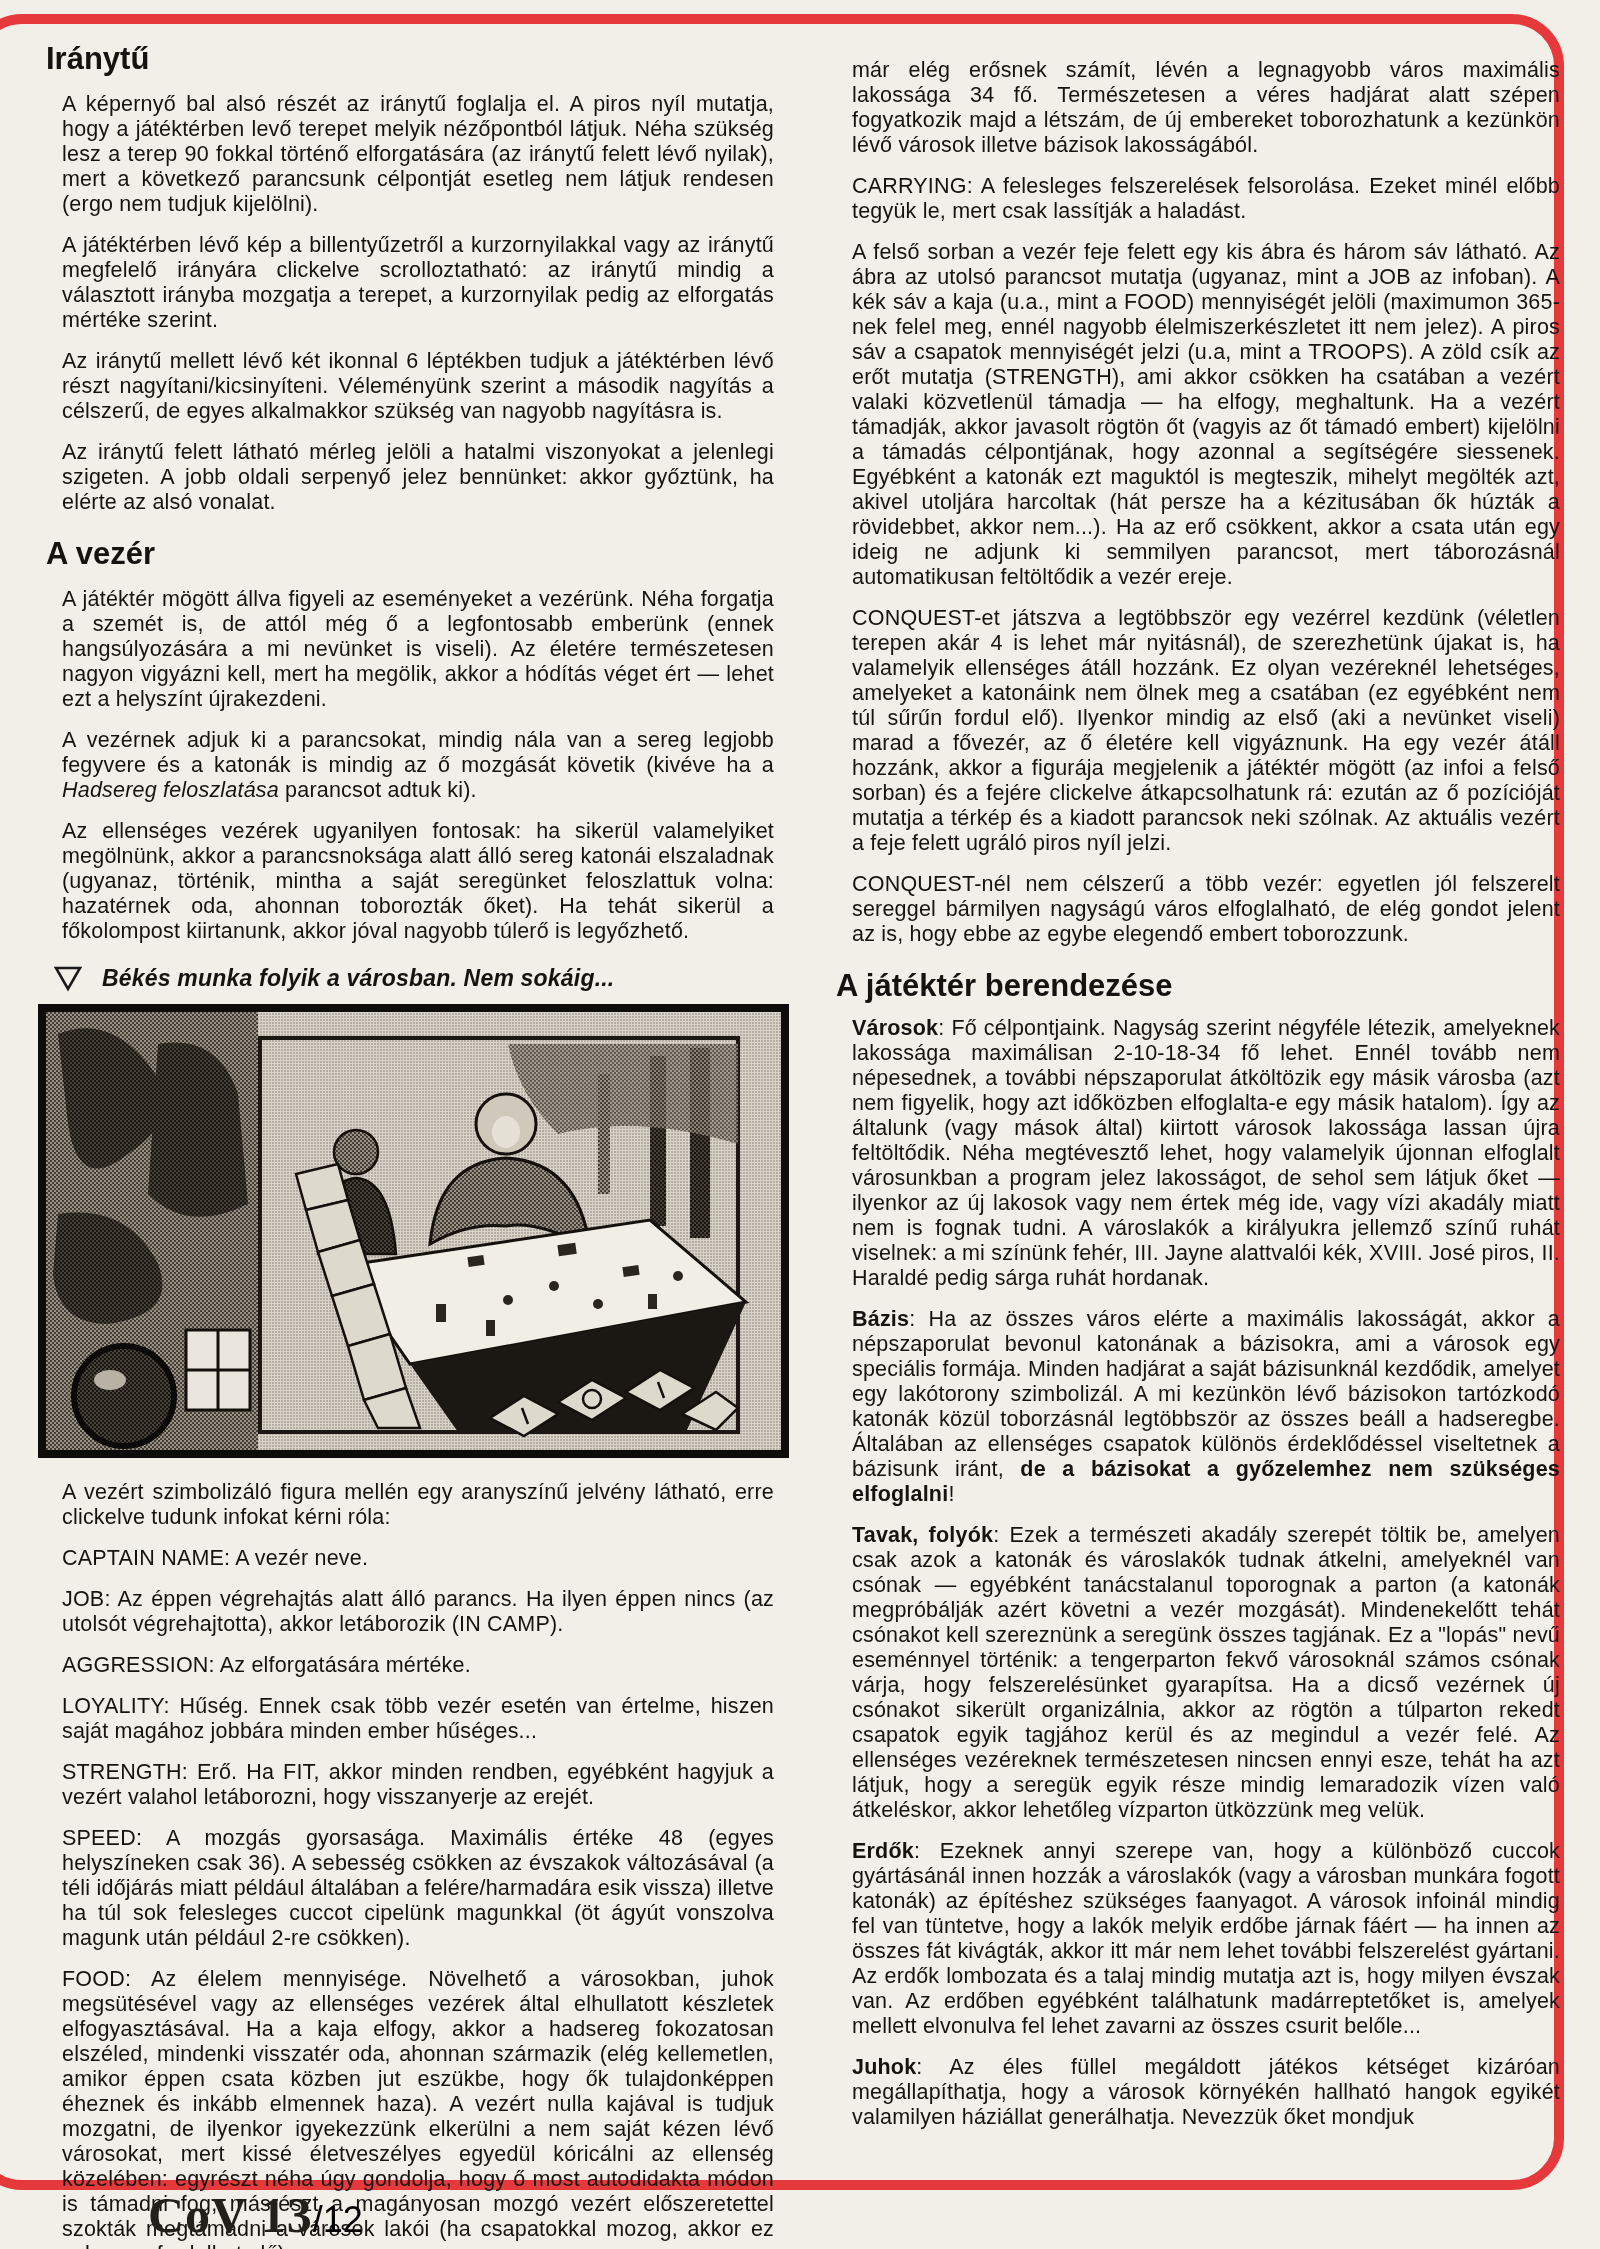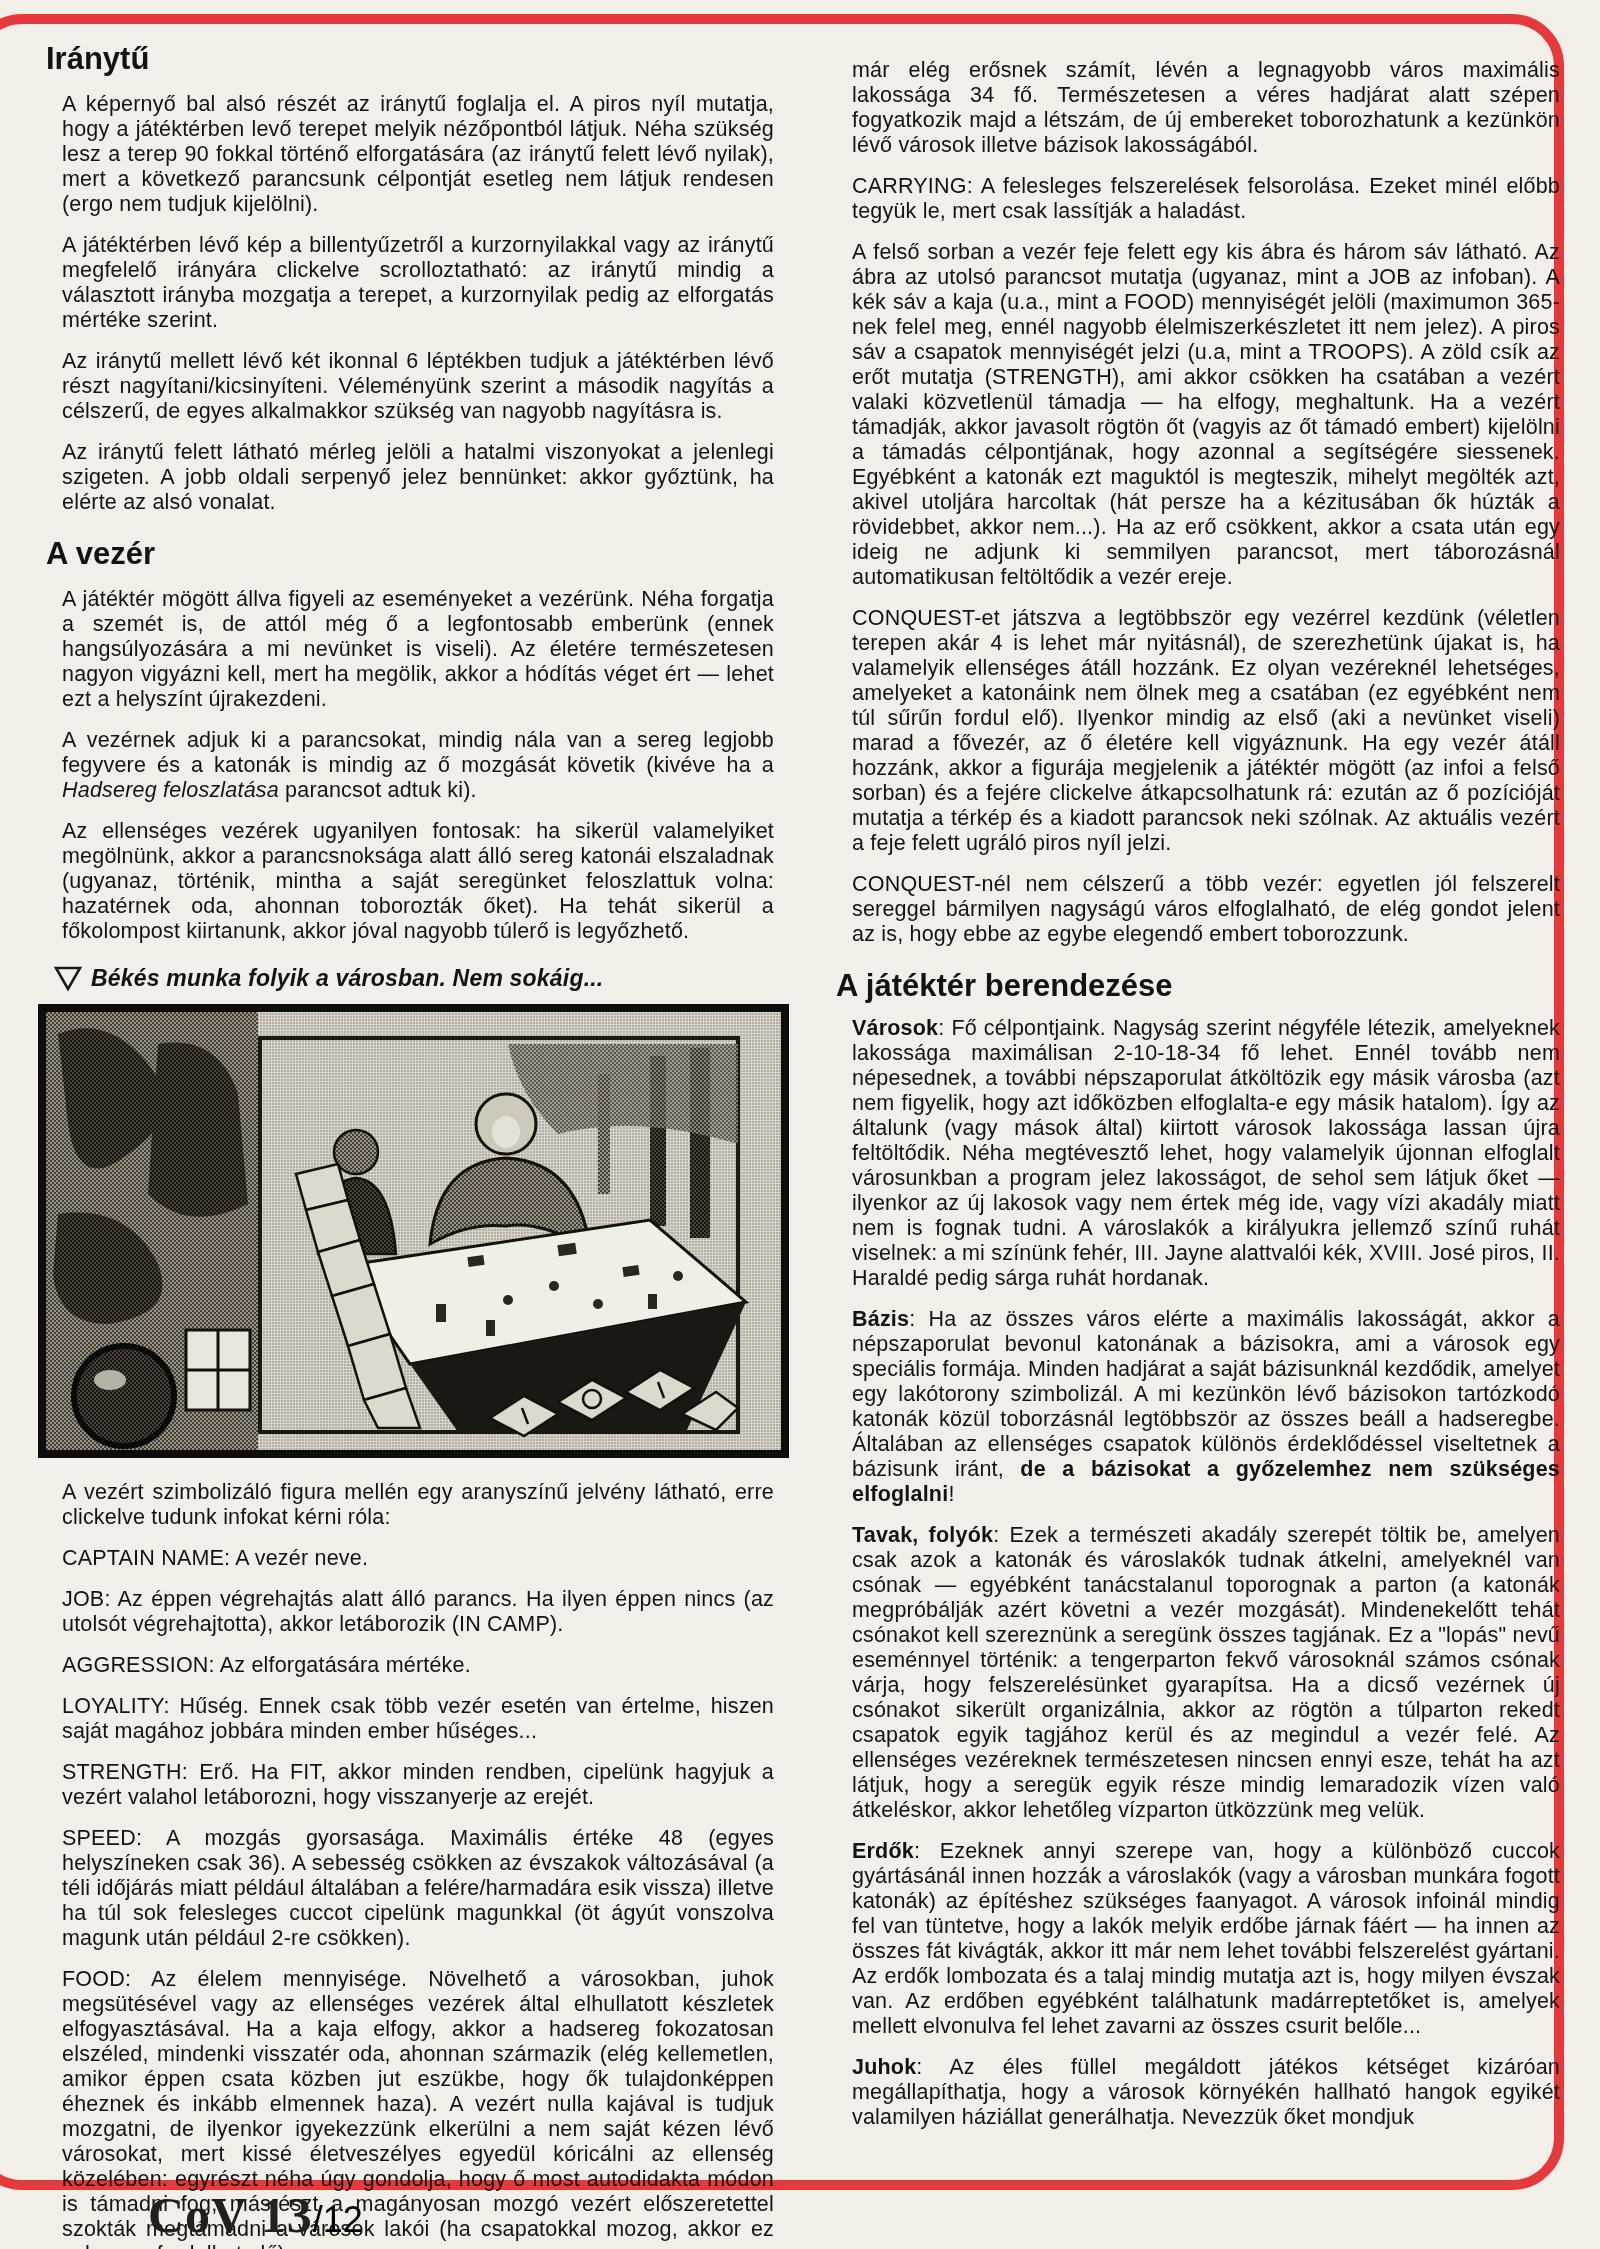--- a/index.html
+++ b/index.html
@@ -16,21 +16,21 @@
   .col { position:absolute; top:42px; text-align:justify; font-size:21.5px; line-height:25px; letter-spacing:0.2px; }
   .col-left  { left:46px;  width:744px; }
   .col-right { left:836px; width:740px; }
   p { margin:16px; }
   p.sp { margin-top:13px; }
   h2 { font-size:31px; line-height:34px; margin:0 0 7px 0; letter-spacing:0; text-align:left; }
   h2.mt { margin-top:22px; }
   .lead { font-weight:bold; }
   .it { font-style:italic; }
   .bd { font-weight:bold; }
-  .caption-row { display:flex; align-items:center; gap:7px; margin:20px 0 12px 6px;
+  .caption-row { display:flex; align-items:center; gap:18px; margin:20px 0 12px 6px;
                  font-weight:bold; font-style:italic; font-size:23px; text-align:left; }
   .caption-row svg { flex:0 0 auto; }
   .screenshot { display:block; width:751px; height:454px; margin:0 0 22px -8px; }
   .footer { position:absolute; left:148px; top:2186px; white-space:nowrap; }
   .footer .mag { font-family:"Liberation Serif", serif; font-weight:bold; font-size:50px; letter-spacing:1px; color:#23201b; }
   .footer .pg  { font-family:"Liberation Sans", sans-serif; font-size:36px; color:#000000; }
 </style>
 </head>
 <body>
 
@@ -132,21 +132,21 @@
       </g>
       <circle cx="554" cy="395" r="9" fill="none" stroke="#14110d" stroke-width="2.5"></circle>
       <path d="M484,404 l6,16 M620,378 l6,16" stroke="#14110d" stroke-width="2.5"></path>
     </svg>
 
     <p>A vezért szimbolizáló figura mellén egy aranyszínű jelvény látható, erre clickelve tudunk infokat kérni róla:</p>
     <p class="sp">CAPTAIN NAME: A vezér neve.</p>
     <p>JOB: Az éppen végrehajtás alatt álló parancs. Ha ilyen éppen nincs (az utolsót végrehajtotta), akkor letáborozik (IN CAMP).</p>
     <p>AGGRESSION: Az elforgatására mértéke.</p>
     <p>LOYALITY: Hűség. Ennek csak több vezér esetén van értelme, hiszen saját magához jobbára minden ember hűséges...</p>
-    <p>STRENGTH: Erő. Ha FIT, akkor minden rendben, cipelünk hagyjuk a vezért valahol letáborozni, hogy visszanyerje az erejét.</p>
+    <p>STRENGTH: Erő. Ha FIT, akkor minden rendben, egyébként hagyjuk a vezért valahol letáborozni, hogy visszanyerje az erejét.</p>
     <p>SPEED: A mozgás gyorsasága. Maximális értéke 48 (egyes helyszíneken csak 36). A sebesség csökken az évszakok változásával (a téli időjárás miatt például általában a felére/harmadára esik vissza) illetve ha túl sok felesleges cuccot cipelünk magunkkal (öt ágyút vonszolva magunk után például 2-re csökken).</p>
     <p>FOOD: Az élelem mennyisége. Növelhető a városokban, juhok megsütésével vagy az ellenséges vezérek által elhullatott készletek elfogyasztásával. Ha a kaja elfogy, akkor a hadsereg fokozatosan elszéled, mindenki visszatér oda, ahonnan származik (elég kellemetlen, amikor éppen csata közben jut eszükbe, hogy ők tulajdonképpen éheznek és inkább elmennek haza). A vezért nulla kajával is tudjuk mozgatni, de ilyenkor igyekezzünk elkerülni a nem saját kézen lévő városokat, mert kissé életveszélyes egyedül kóricálni az ellenség közelében: egyrészt néha úgy gondolja, hogy ő most autodidakta módon is támadni fog, másrészt a magányosan mozgó vezért előszeretettel szokták megtámadni a városok lakói (ha csapatokkal mozog, akkor ez sohasem fordulhat elő)...</p>
     <p>TROOPS: A "hadsereg" létszáma. Kezdetben 18-26 emberrel kezdünk, de egy 25 fős "sereg" — a felszereléstől függően —</p>
   </div>
 
   <div class="col col-right">
     <p>már elég erősnek számít, lévén a legnagyobb város maximális lakossága 34 fő. Természetesen a véres hadjárat alatt szépen fogyatkozik majd a létszám, de új embereket toborozhatunk a kezünkön lévő városok illetve bázisok lakosságából.</p>
     <p>CARRYING: A felesleges felszerelések felsorolása. Ezeket minél előbb tegyük le, mert csak lassítják a haladást.</p>
     <p class="sp">A felső sorban a vezér feje felett egy kis ábra és három sáv látható. Az ábra az utolsó parancsot mutatja (ugyanaz, mint a JOB az infoban). A kék sáv a kaja (u.a., mint a FOOD) mennyiségét jelöli (maximumon 365-nek felel meg, ennél nagyobb élelmiszerkészletet itt nem jelez). A piros sáv a csapatok mennyiségét jelzi (u.a, mint a TROOPS). A zöld csík az erőt mutatja (STRENGTH), ami akkor csökken ha csatában a vezért valaki közvetlenül támadja — ha elfogy, meghaltunk. Ha a vezért támadják, akkor javasolt rögtön őt (vagyis az őt támadó embert) kijelölni a támadás célpontjának, hogy azonnal a segítségére siessenek. Egyébként a katonák ezt maguktól is megteszik, mihelyt megölték azt, akivel utoljára harcoltak (hát persze ha a kézitusában ők húzták a rövidebbet, akkor nem...). Ha az erő csökkent, akkor a csata után egy ideig ne adjunk ki semmilyen parancsot, mert táborozásnál automatikusan feltöltődik a vezér ereje.</p>
     <p class="sp">CONQUEST-et játszva a legtöbbször egy vezérrel kezdünk (véletlen terepen akár 4 is lehet már nyitásnál), de szerezhetünk újakat is, ha valamelyik ellenséges átáll hozzánk. Ez olyan vezéreknél lehetséges, amelyeket a katonáink nem ölnek meg a csatában (ez egyébként nem túl sűrűn fordul elő). Ilyenkor mindig az első (aki a nevünket viseli) marad a fővezér, az ő életére kell vigyáznunk. Ha egy vezér átáll hozzánk, akkor a figurája megjelenik a játéktér mögött (az infoi a felső sorban) és a fejére clickelve átkapcsolhatunk rá: ezután az ő pozícióját mutatja a térkép és a kiadott parancsok neki szólnak. Az aktuális vezért a feje felett ugráló piros nyíl jelzi.</p>

